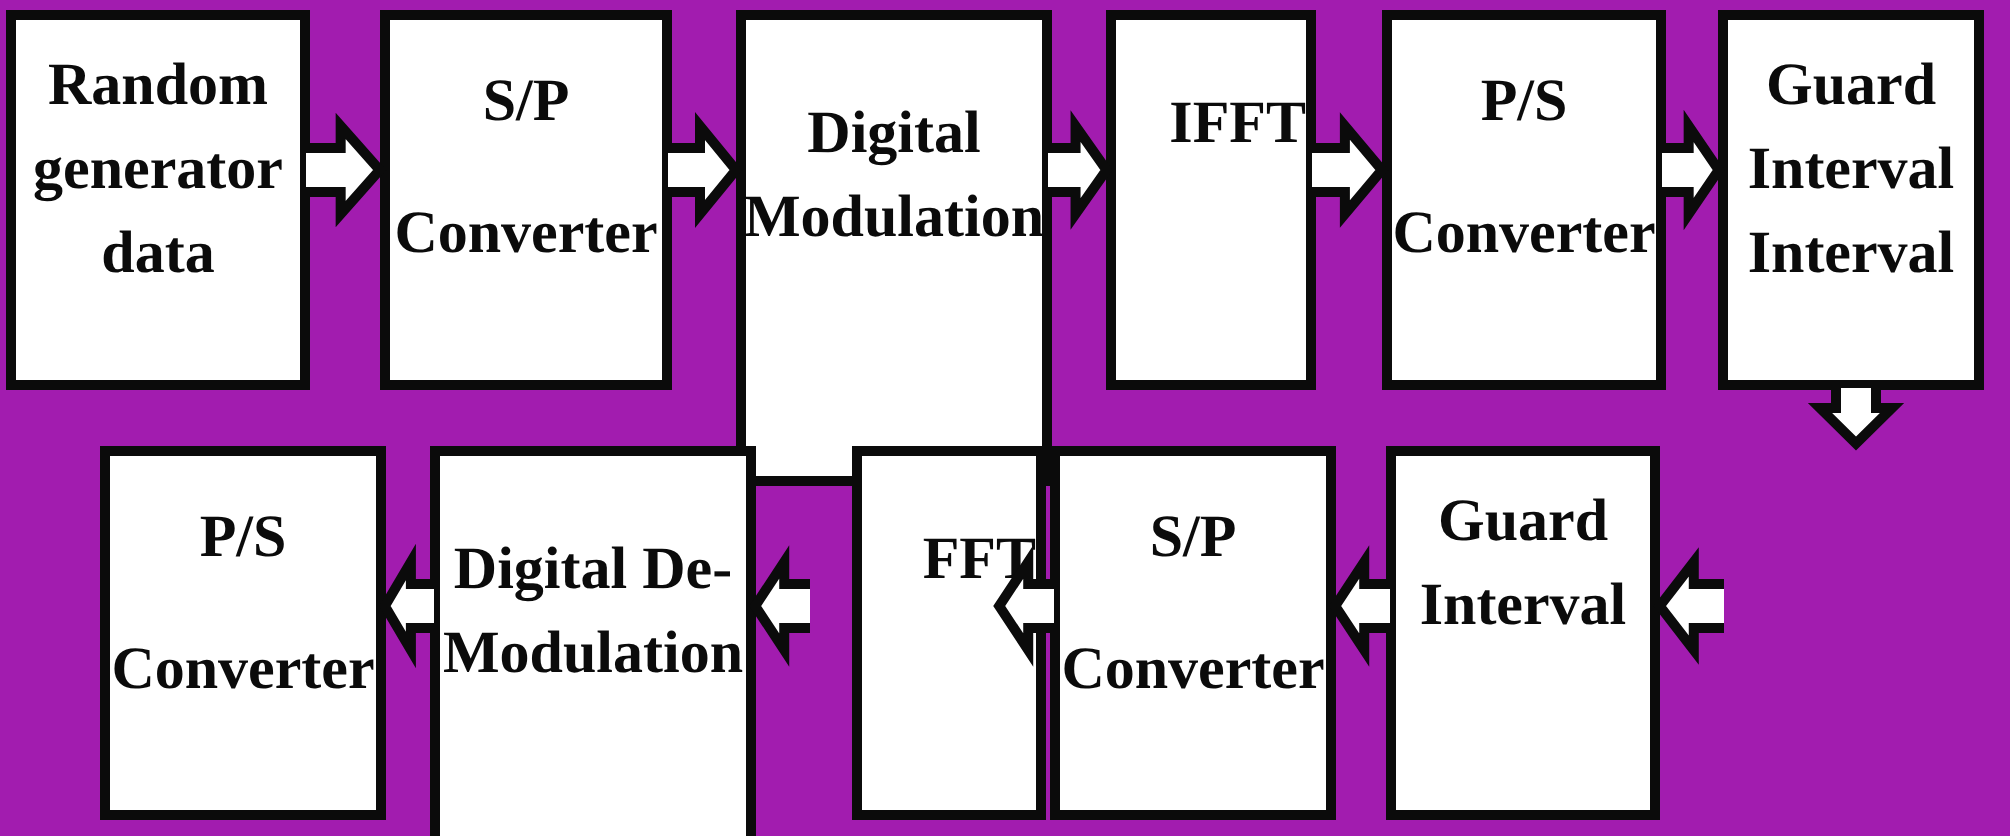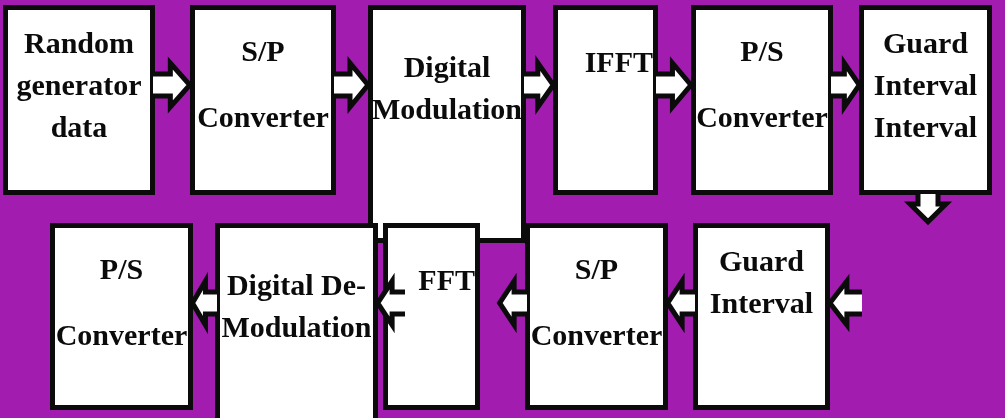--- a/index.html
+++ b/index.html
@@ -78,21 +78,21 @@
       <span class="line">Interval</span>
     </div>
     <div class="block l3" style="left: 693px; top: 223px; width: 137px; height: 187px;">
       <span class="line">Guard</span>
       <span class="line">Interval</span>
     </div>
     <div class="block l2 spread" style="left: 525px; top: 223px; width: 143px; height: 187px;">
       <span class="line">S/P</span>
       <span class="line">Converter</span>
     </div>
-    <div class="block l1" style="left: 383px; top: 223px; width: 97px; height: 187px;">
+    <div class="block l1" style="left: 426px; top: 223px; width: 97px; height: 187px;">
       <span class="line">FFT</span>
     </div>
     <div class="block l2" style="left: 215px; top: 223px; width: 163px; height: 210px;">
       <span class="line">Digital De-</span>
       <span class="line">Modulation</span>
     </div>
     <div class="block l2 spread" style="left: 50px; top: 223px; width: 143px; height: 187px;">
       <span class="line">P/S</span>
       <span class="line">Converter</span>
     </div>

